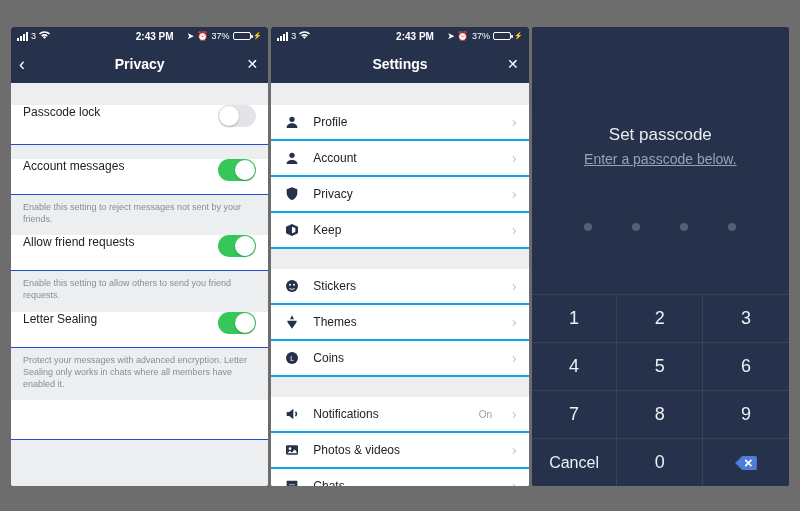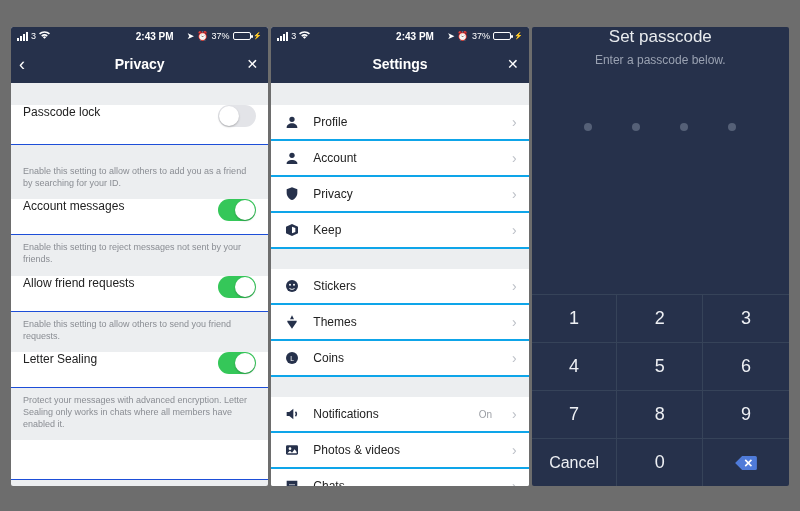--- a/index.html
+++ b/index.html
@@ -38,23 +38,23 @@
   .toggle.on .knob { left:17px; }
 
   
   .srow { background:#fff; min-height:36px; padding:0 12px; display:flex; align-items:center; gap:12px; border-bottom:2px solid #0ea5e9; font-size:12px; color:#222; }
   .srow .spacer { flex:1; }
   .srow .badge { font-size:10px; color:#9b9ea4; margin-right:8px;text-align:center;}
   .sicon { width:18px; height:18px; display:flex; align-items:center; justify-content:center; color:#26314b; }
   .sicon svg { width:16px; height:16px; fill: currentColor; }
 
   
-  .pass { color:#e9ecef; text-align:center; }
+  .pass { color:#e9ecef; text-align:center; padding-top: 98px; }
   .pass h2 { font-size: 17px; font-weight: 400; margin-bottom: 6px; }
-  .pass .hint { font-size: 12px; color:#9aa2b2; }
+  .pass .hint { font-size: 14px; color:#9aa2b2;text-decoration:underline; }
   .dots { display:flex; justify-content:center; gap: 40px; margin-top: 56px; }
   .dots i { width:8px; height:8px; border-radius:50%; background:#556077; display:block; }
   .keypad { position:absolute; left:0; right:0; bottom:0; display:grid; grid-template-columns:repeat(3,1fr); }
   .key { height:48px; border-top:1px solid #364359; border-right:1px solid #364359; display:flex; align-items:center; justify-content:center; font-size:18px; color:#eef0f4; font-weight:300; }
   .key:nth-child(3n){ border-right:none; }
   .key.small { font-size:16px; }
   .key svg { width:22px; height:14px; fill:#4f7bd9; }
 </style>
 </head>
 <body>
@@ -94,21 +94,20 @@
 
     <div class="section-gap"></div>
     <div class="row tall">
       <span>Passcode lock</span>
       <span class="toggle">
           <span class="knob"></span>
         </span>
     </div>
     <div class="section-gap" style="height:14px"></div>
 
-    <div class="subtext">Enable this setting to allow others to add you as a friend by searching for your ID.</div>
 
     <div class="row">
       <span>Account messages</span>
       <span class="toggle on">
           <span class="knob"></span>
         </span>
     </div>
     <div class="subtext">Enable this setting to reject messages not sent by your friends.</div>
 
     <div class="row">

